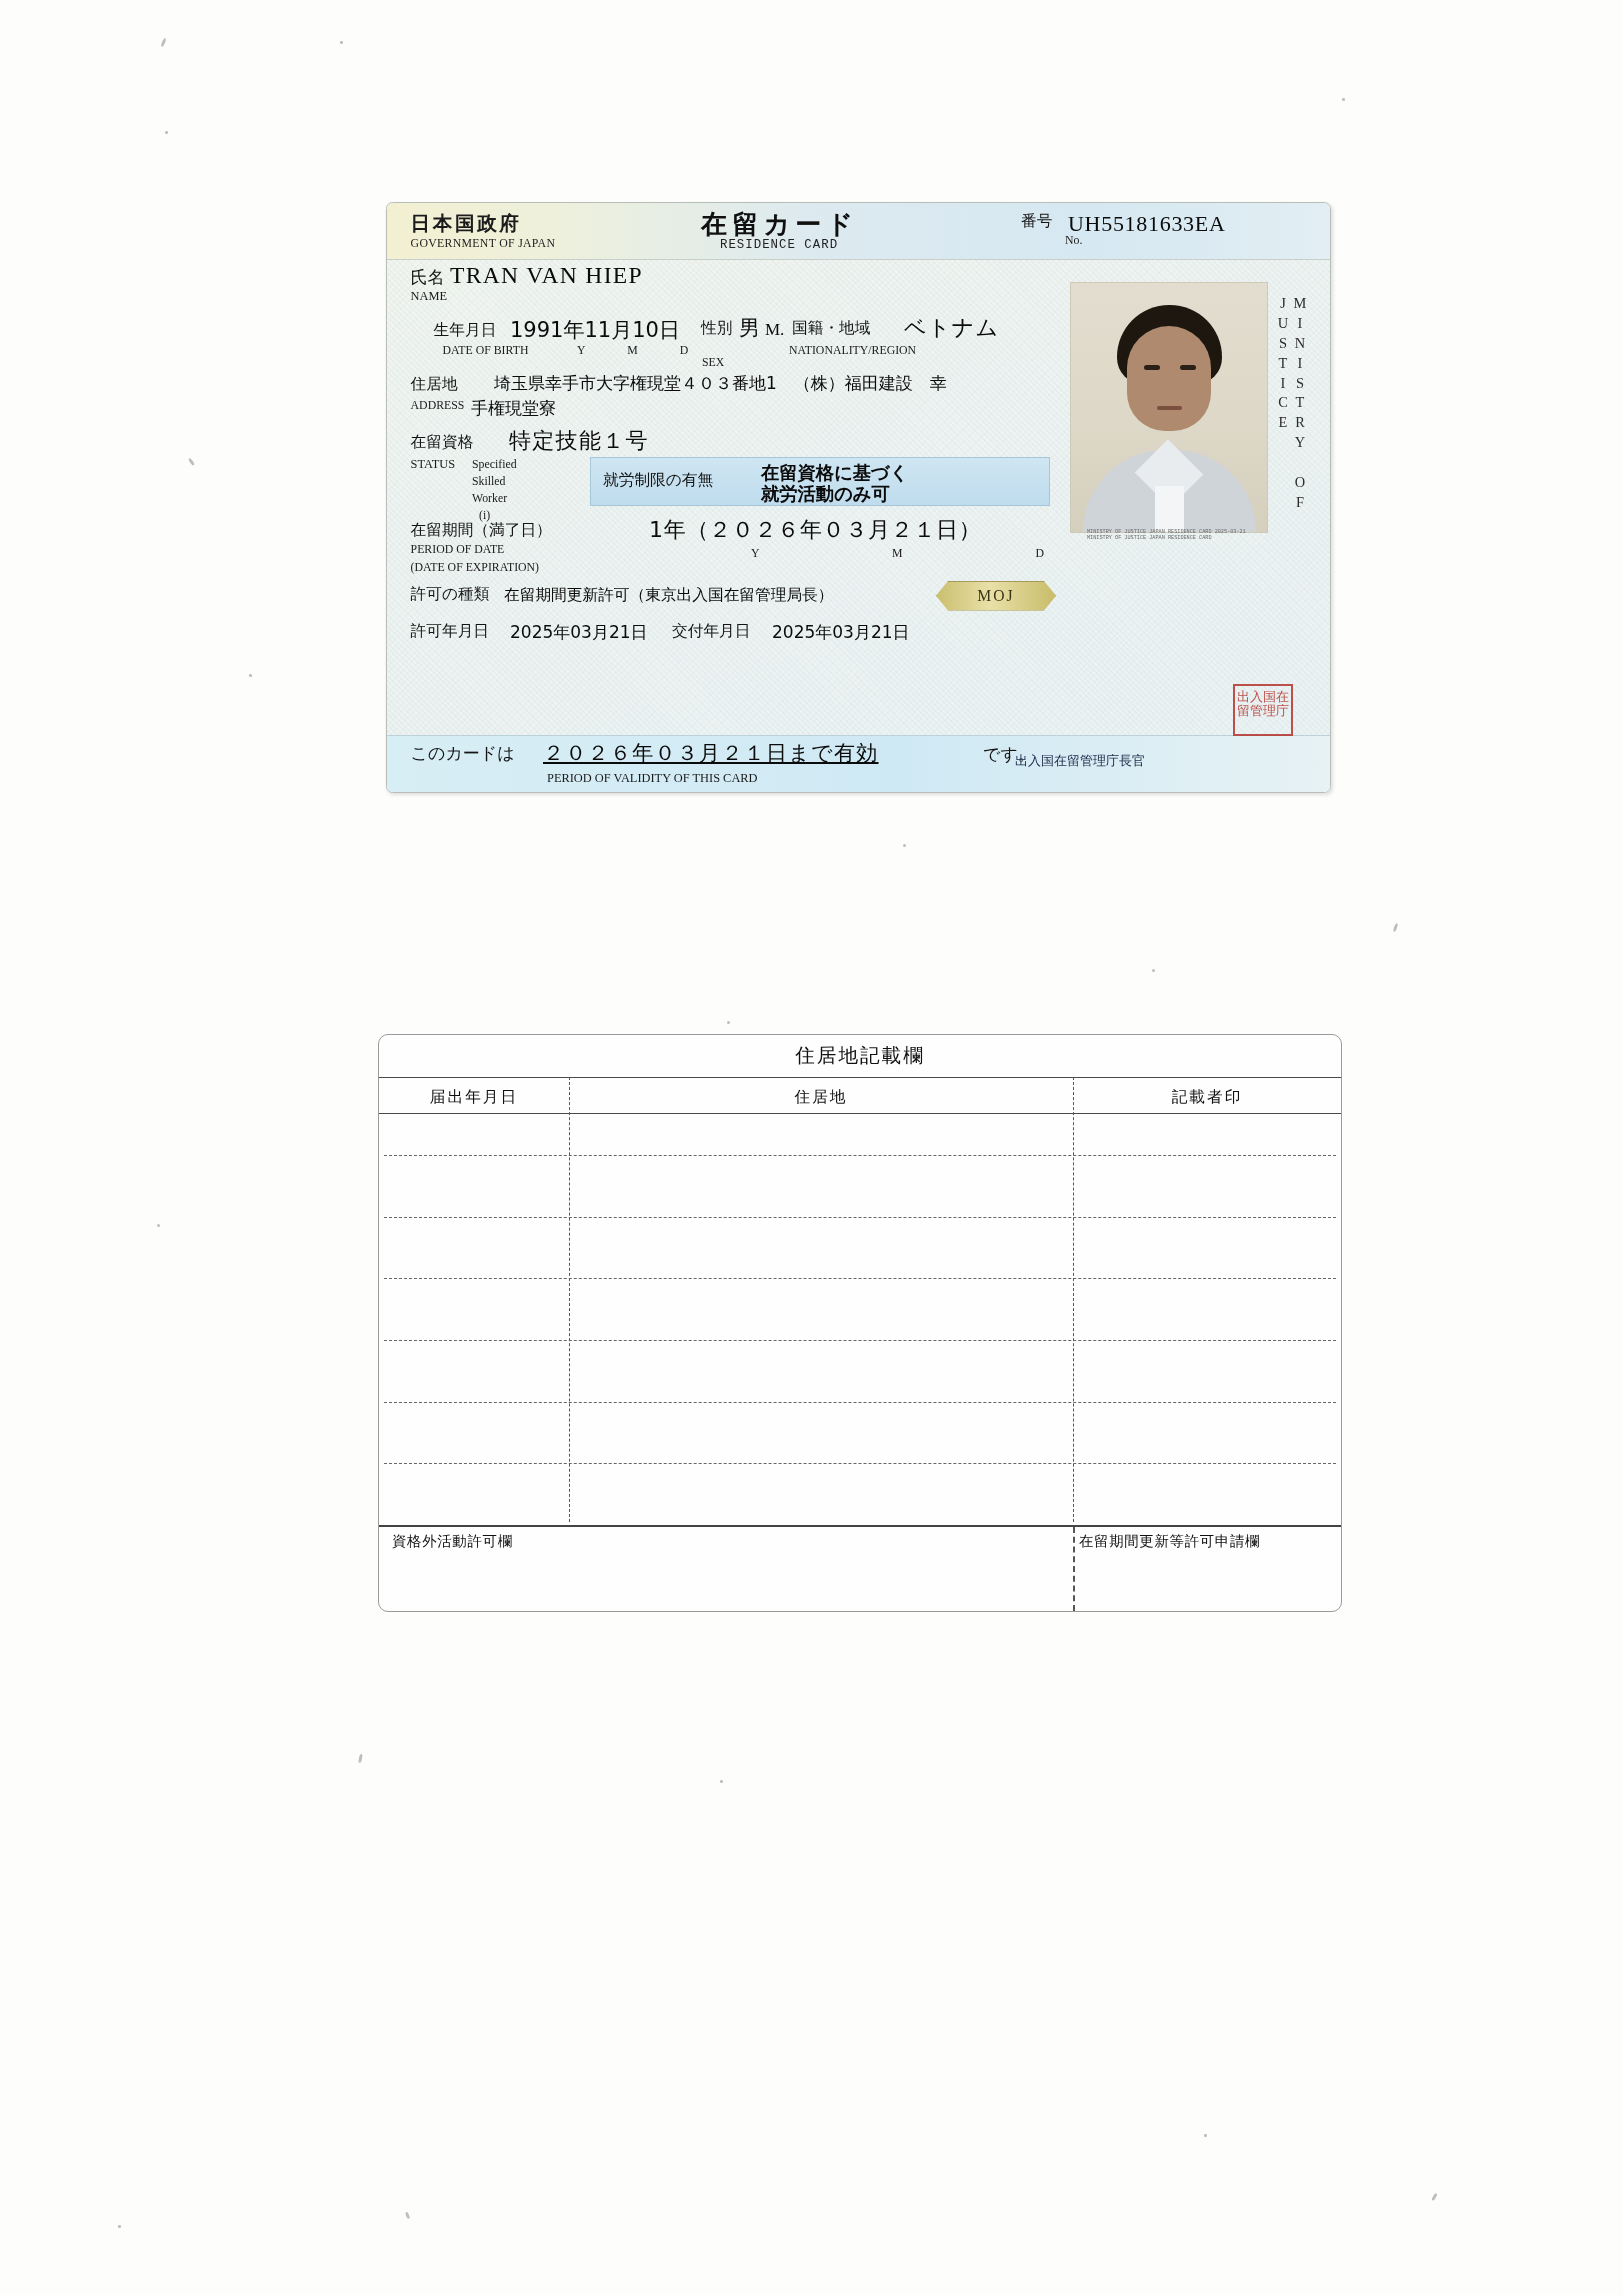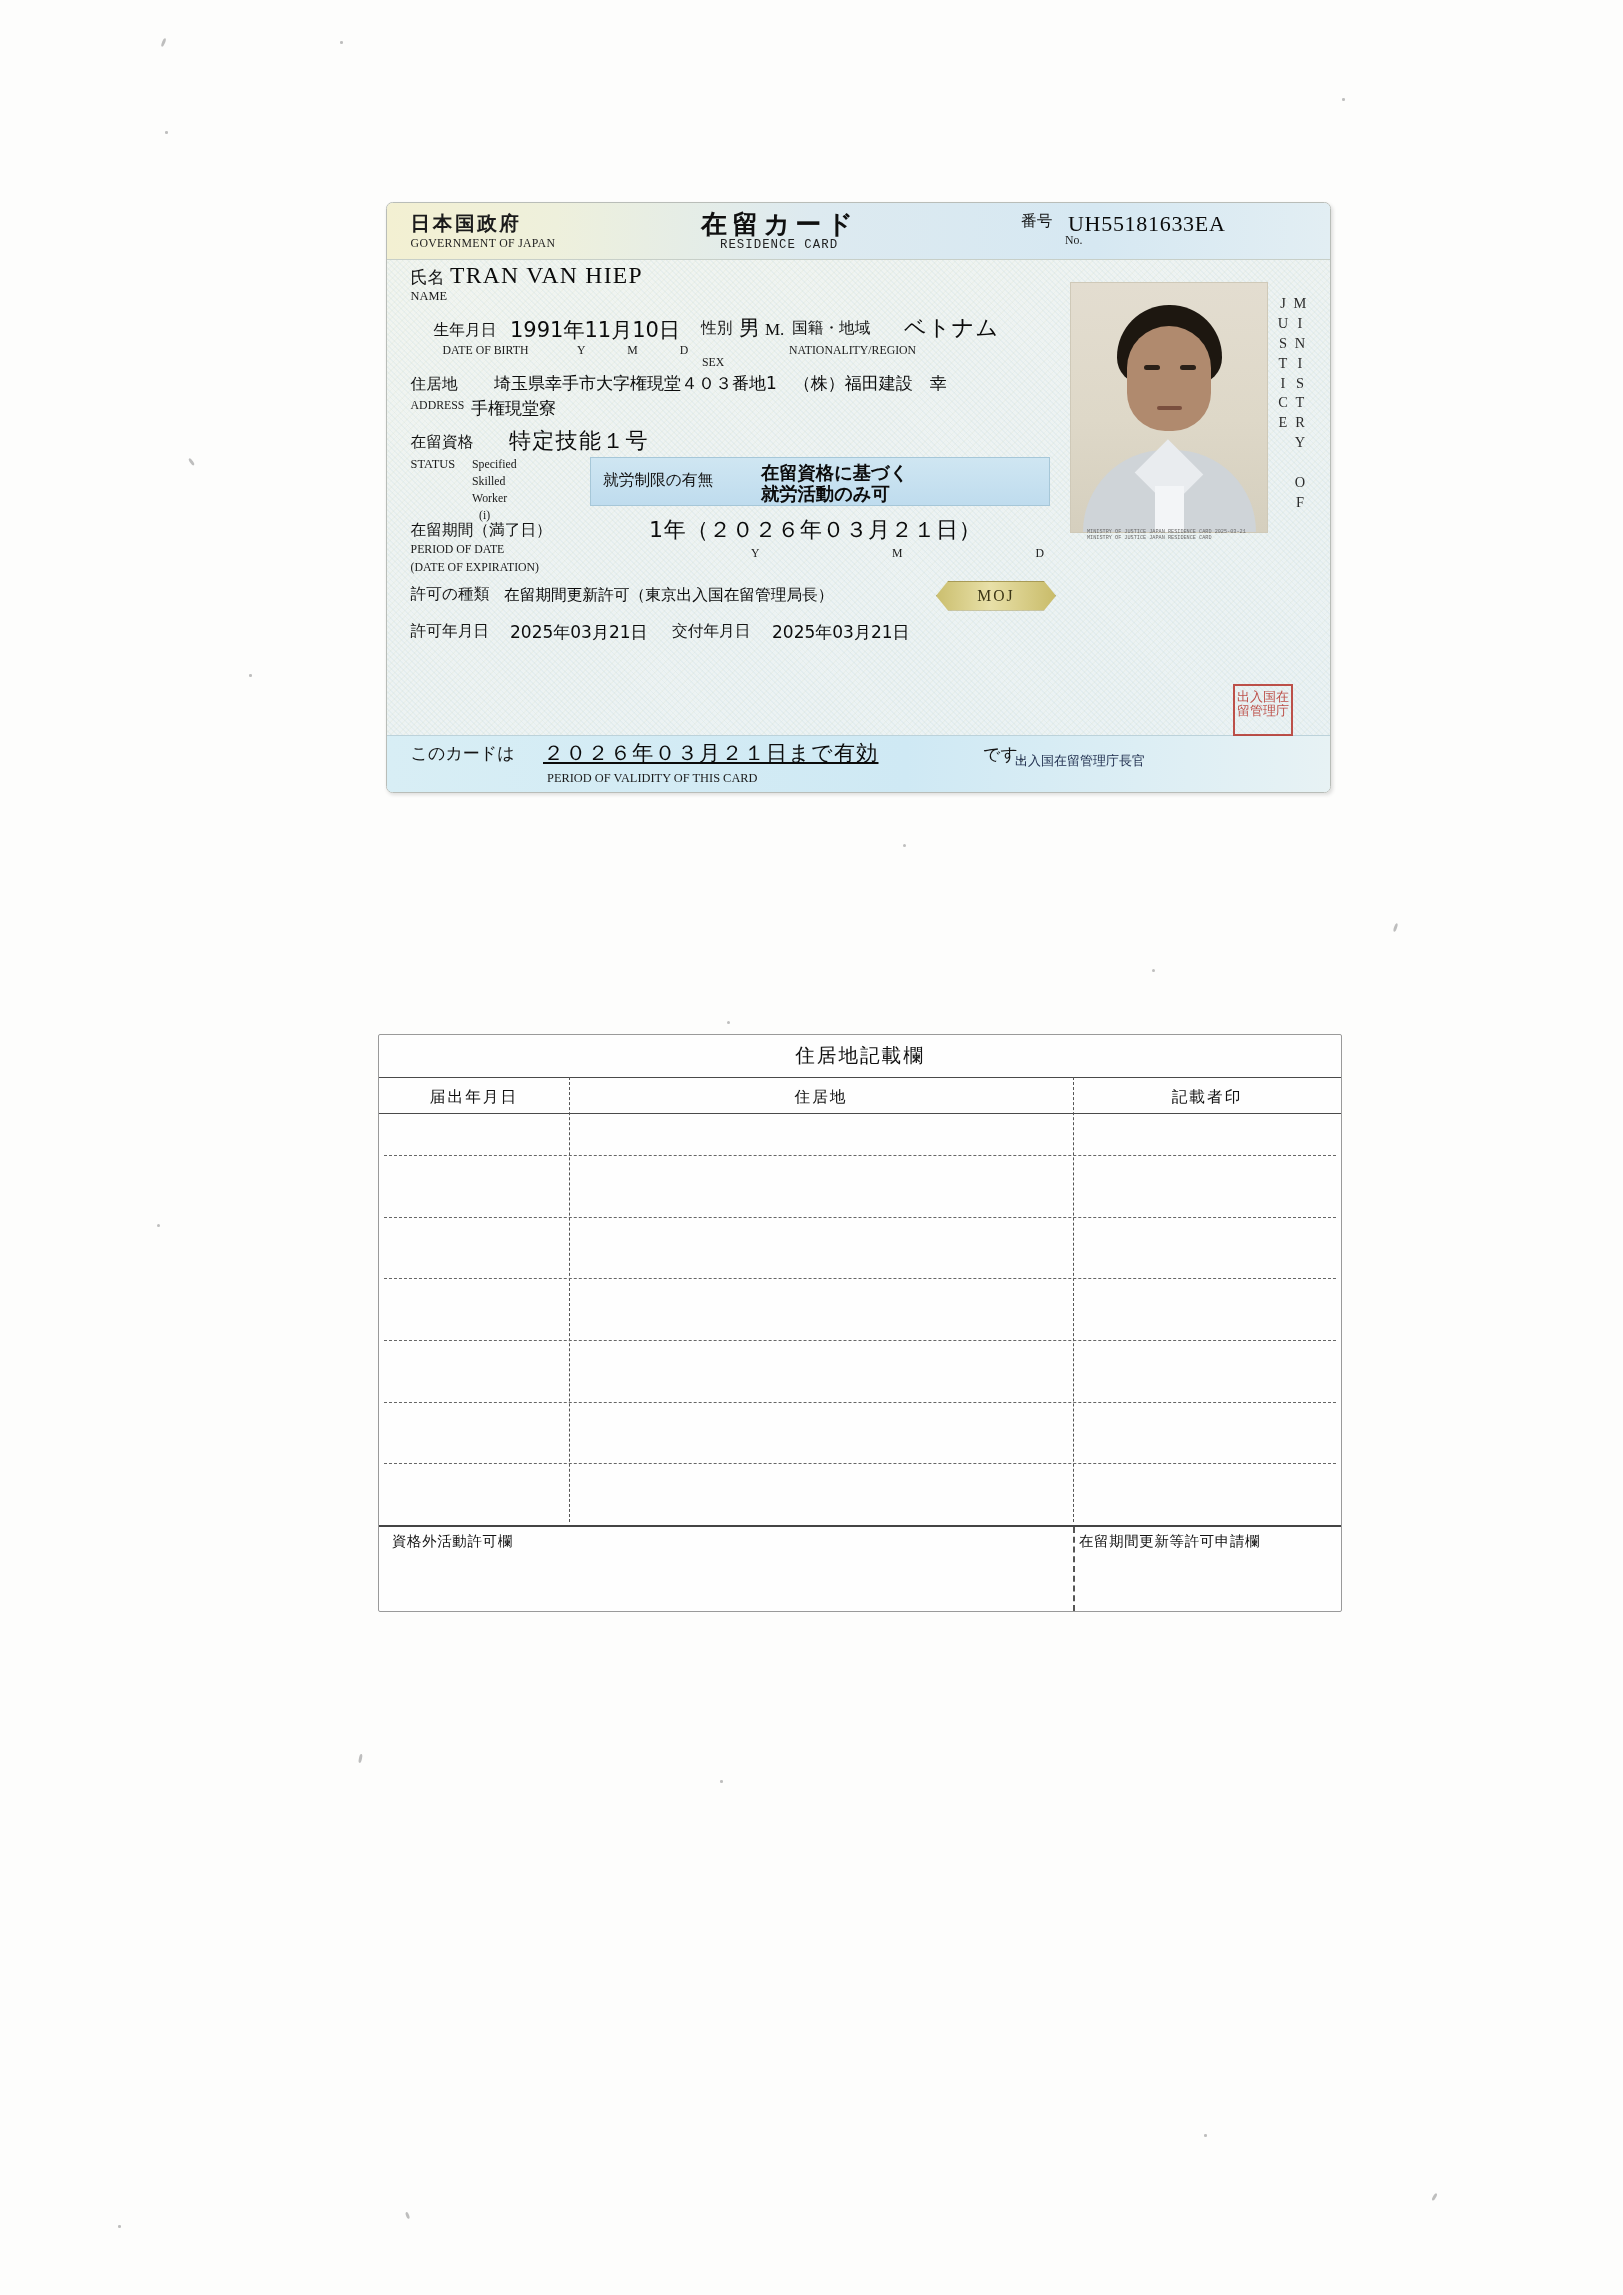--- a/index.html
+++ b/index.html
@@ -267,21 +267,21 @@
 
   
   .back {
     position: absolute;
     left: 378px;
     top: 1034px;
     width: 962px;
     height: 576px;
     background: #fefefe;
     border: 1.3px solid #9a9a9a;
-    border-radius: 2px;
+    border-radius: 10px;
   }
   .back-title {
     position: absolute;
     left: 0; top: 6.5px;
     width: 100%;
     text-align: center;
     font-size: 19.6px;
     letter-spacing: 2px;
     color: #111;
     font-family: "DejaVu Sans", sans-serif;

